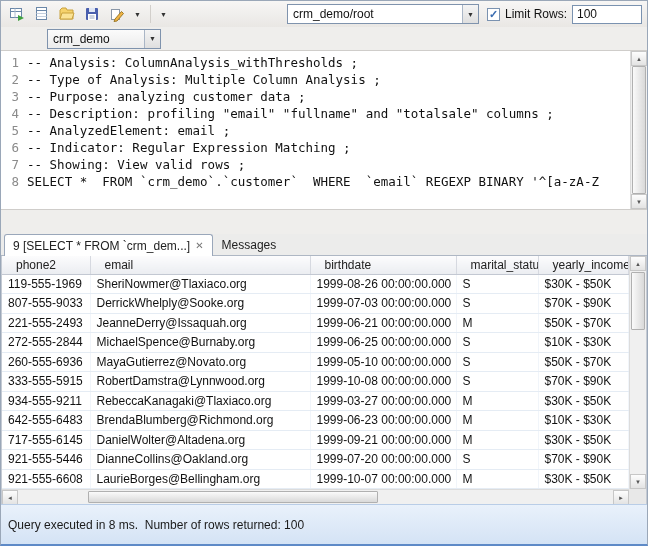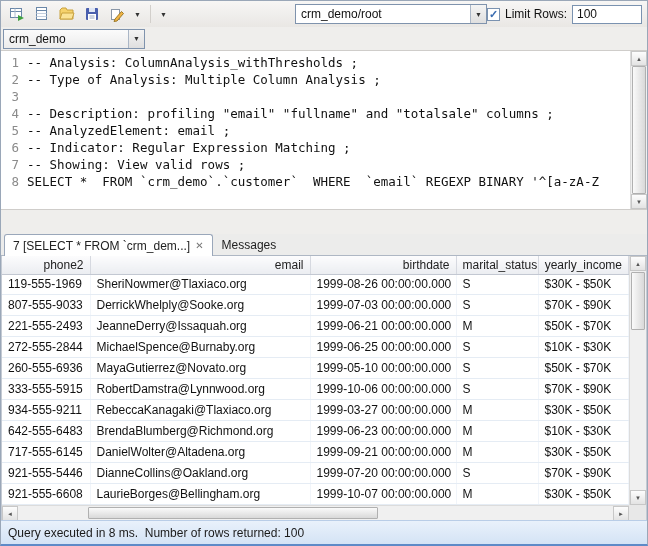--- a/index.html
+++ b/index.html
@@ -22,21 +22,21 @@
     padding:0 5px; gap:3px;
     background:linear-gradient(#f7f6f5,#e9e7e4);
   }
   .tool-btn {
     width:22px; height:22px; border:1px solid transparent; border-radius:2px;
     display:flex; align-items:center; justify-content:center; cursor:pointer;
   }
   .tool-sep { width:1px; height:18px; background:#d2cfcb; margin:0 3px; }
   .dd-arrow { font-size:7px; color:#333; padding:0 3px; cursor:pointer; }
 
-  .toolbar-right { margin-left:auto; display:flex; align-items:center; gap:0; }
+  .toolbar-right { margin-left:auto; display:flex; align-items:center; gap:8px; }
   .combo {
     height:20px; background:#fff; border:1px solid #7f93ad;
     display:flex; align-items:center; font-size:12px; color:#111;
     padding-left:5px; cursor:pointer;
   }
   .combo .combo-arrow {
     margin-left:auto; width:16px; height:100%;
     display:flex; align-items:center; justify-content:center;
     font-size:7px; color:#333; background:linear-gradient(#f4f4f4,#dfdfdf);
     border-left:1px solid #aab6c6;
@@ -48,21 +48,21 @@
     display:flex; align-items:center; justify-content:center;
     font-size:11px; line-height:11px; font-weight:bold; color:#3a6cb0; cursor:pointer;
   }
   .limit-input {
     width:70px; height:19px; border:1px solid #7a92b0; font-size:12px;
     font-family:"Liberation Sans", sans-serif; padding:1px 4px; color:#111;
   }
 
   
   .schema-row { height:23px; flex:none; display:flex; align-items:center; padding:0 2px; }
-  .schema-combo { width:142px; height:20px; background:linear-gradient(#fbfbfb,#ececec); }
+  .schema-combo { width:114px; height:20px; background:linear-gradient(#fbfbfb,#ececec);margin-left:44px; }
 
   
   .editor {
     flex:none; height:160px; background:#fff;
     border-top:1px solid #cfcdca; border-bottom:1px solid #cfcdca;
     display:flex; overflow:hidden; cursor:text;
   }
   .editor-lines { flex:1; padding:3px 0 0 4px; overflow:hidden; }
   .code-line { display:flex; height:17px; line-height:17px;
     font-family:"DejaVu Sans Mono", monospace; font-size:12.5px; }
@@ -110,34 +110,34 @@
   }
   .tab-close { font-size:10px; color:#777; cursor:pointer; line-height:10px; }
 
   
   .results { flex:1; display:flex; flex-direction:column; background:#fff;
     border-left:1px solid #c4cad3; border-right:1px solid #c4cad3; overflow:hidden; }
   .grid { flex:1; display:flex; overflow:hidden; }
   table { border-collapse:collapse; table-layout:fixed; flex:1; width:100%; }
   col.c0{width:88px} col.c1{width:220px} col.c2{width:146px} col.c3{width:82px} col.c4{width:auto}
   th {
-    height:18px; font-size:12px; font-weight:normal; color:#222; text-align:right;
-    padding:1px 6px; background:linear-gradient(#fcfcfd,#ebedf1);
+    height:18px; font-size:12px; font-weight:normal; color:#222; text-align:left;
+    padding:1px 14px; background:linear-gradient(#fcfcfd,#ebedf1);
     border-right:1px solid #d6d9e0; border-bottom:1px solid #c3c8d2;
     white-space:nowrap; overflow:hidden; cursor:pointer;
   }
   td {
     height:18px; font-size:12px; color:#111; padding:1px 6px;
     border-bottom:1px solid #e5ecf4; border-right:1px solid #f1f5fa;
     white-space:nowrap; overflow:hidden; cursor:default;
   }
 
   
   .statusbar {
-    height:24px; flex:none; display:flex; align-items:center; padding:0 7px;
+    height:40px; flex:none; display:flex; align-items:center; padding:0 7px;
     background:linear-gradient(#e9f1fb,#d4e3f5); border-top:1px solid #b9cde7;
     font-size:12px; color:#1a1a1a;
   }
   .status-text { white-space:pre; }
 
   svg { display:block; }
 </style>
 </head>
 <body>
 
@@ -210,20 +210,21 @@
         <div class="code-line">
           <span class="lnum">1</span>
           <span class="ltext">-- Analysis: ColumnAnalysis_withThresholds ;</span>
         </div>
         <div class="code-line">
           <span class="lnum">2</span>
           <span class="ltext">-- Type of Analysis: Multiple Column Analysis ;</span>
         </div>
         <div class="code-line">
           <span class="lnum">3</span>
+          <span class="ltext">-- Purpose: analyzing customer data ;</span>
         </div>
         <div class="code-line">
           <span class="lnum">4</span>
           <span class="ltext">-- Description: profiling "email" "fullname" and "totalsale" columns ;</span>
         </div>
         <div class="code-line">
           <span class="lnum">5</span>
           <span class="ltext">-- AnalyzedElement: email ;</span>
         </div>
         <div class="code-line">
@@ -245,21 +246,21 @@
         <div class="sb-thumb" style="top:0;bottom:0"></div>
       </div>
       <div class="sb-btn">▼</div>
     </div>
   </div>
 
   <div class="sash"></div>
 
   <div class="tabbar">
     <div class="tab active">
-      <span>7 [SELECT * FROM `crm_dem...]</span>
+      <span>9 [SELECT * FROM `crm_dem...]</span>
       <span class="tab-close">✕</span>
     </div>
     <div class="tab">
       <span>Messages</span>
     </div>
   </div>
 
   <div class="results">
     <div class="grid">
       <table>
@@ -311,21 +312,21 @@
             <tr>
               <td>260-555-6936</td>
               <td>MayaGutierrez@Novato.org</td>
               <td>1999-05-10 00:00:00.000</td>
               <td>S</td>
               <td>$50K - $70K</td>
             </tr>
             <tr>
               <td>333-555-5915</td>
               <td>RobertDamstra@Lynnwood.org</td>
-              <td>1999-10-06 00:00:00.000</td>
+              <td>1999-10-08 00:00:00.000</td>
               <td>S</td>
               <td>$70K - $90K</td>
             </tr>
             <tr>
               <td>934-555-9211</td>
               <td>RebeccaKanagaki@Tlaxiaco.org</td>
               <td>1999-03-27 00:00:00.000</td>
               <td>M</td>
               <td>$30K - $50K</td>
             </tr>

